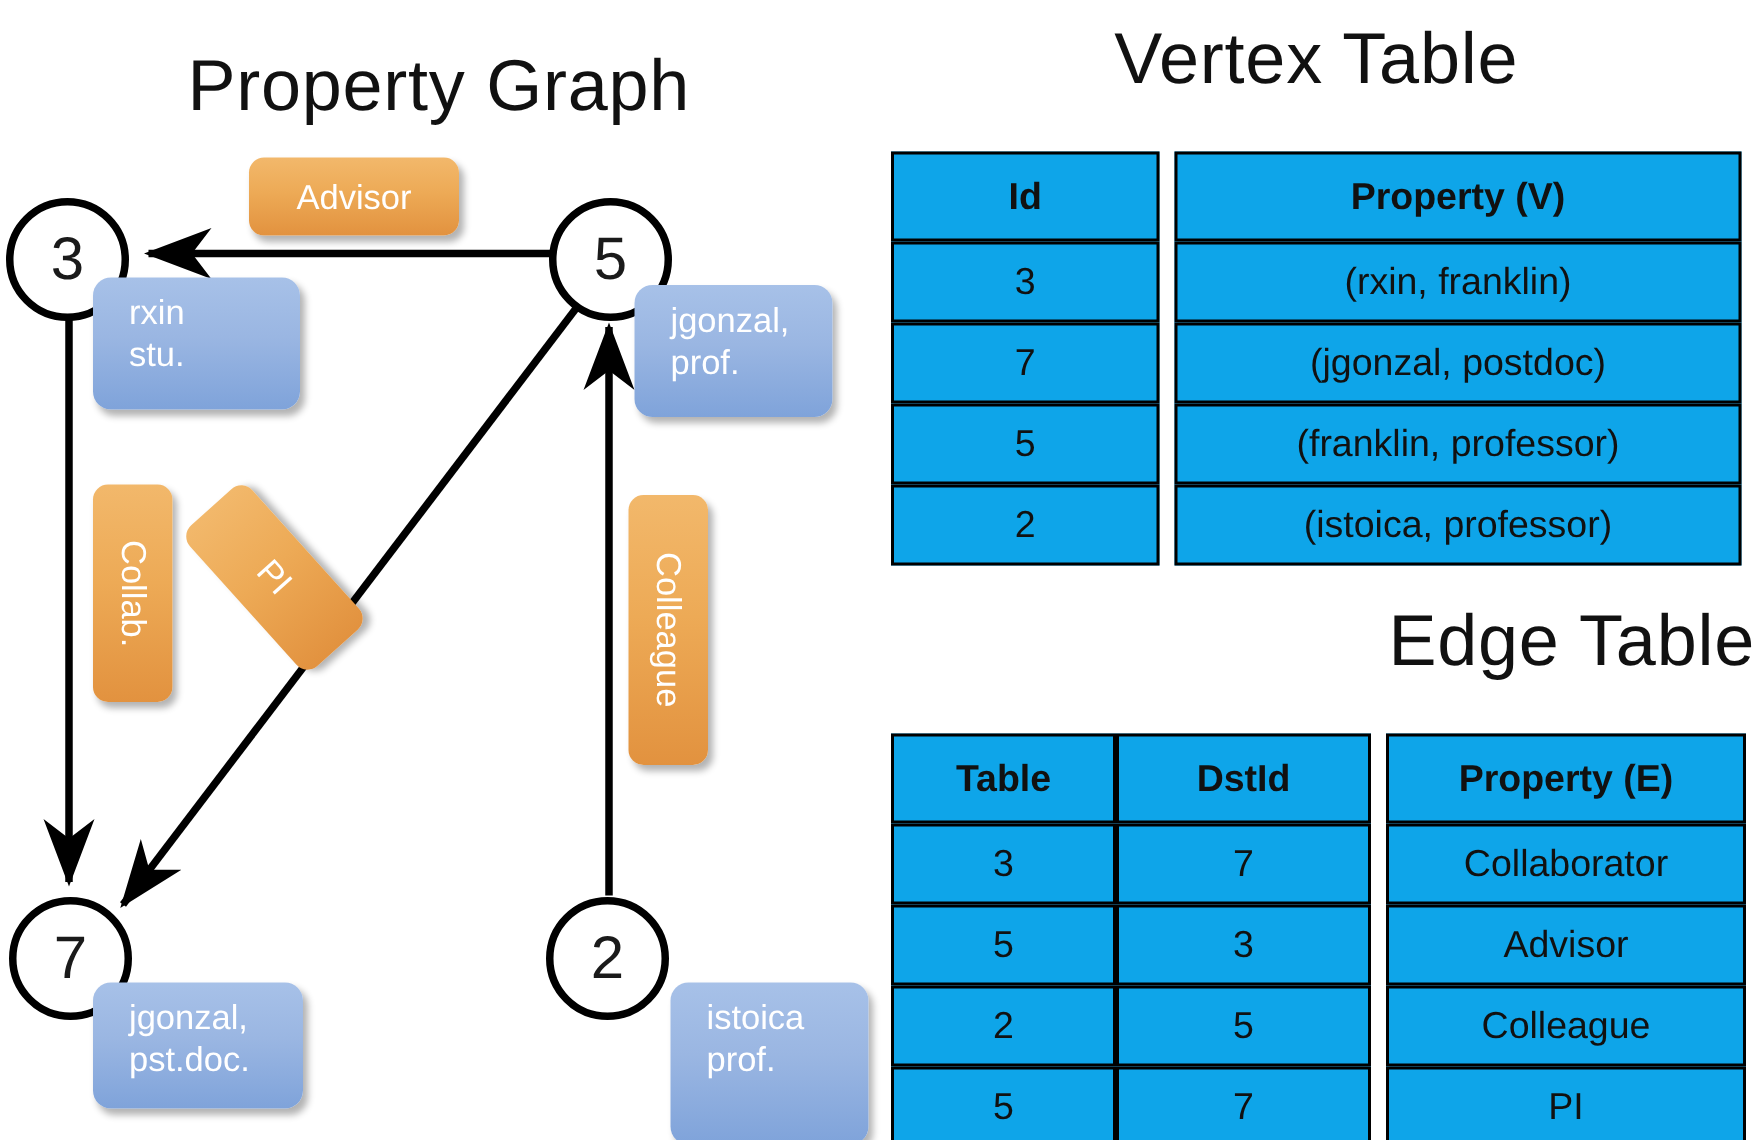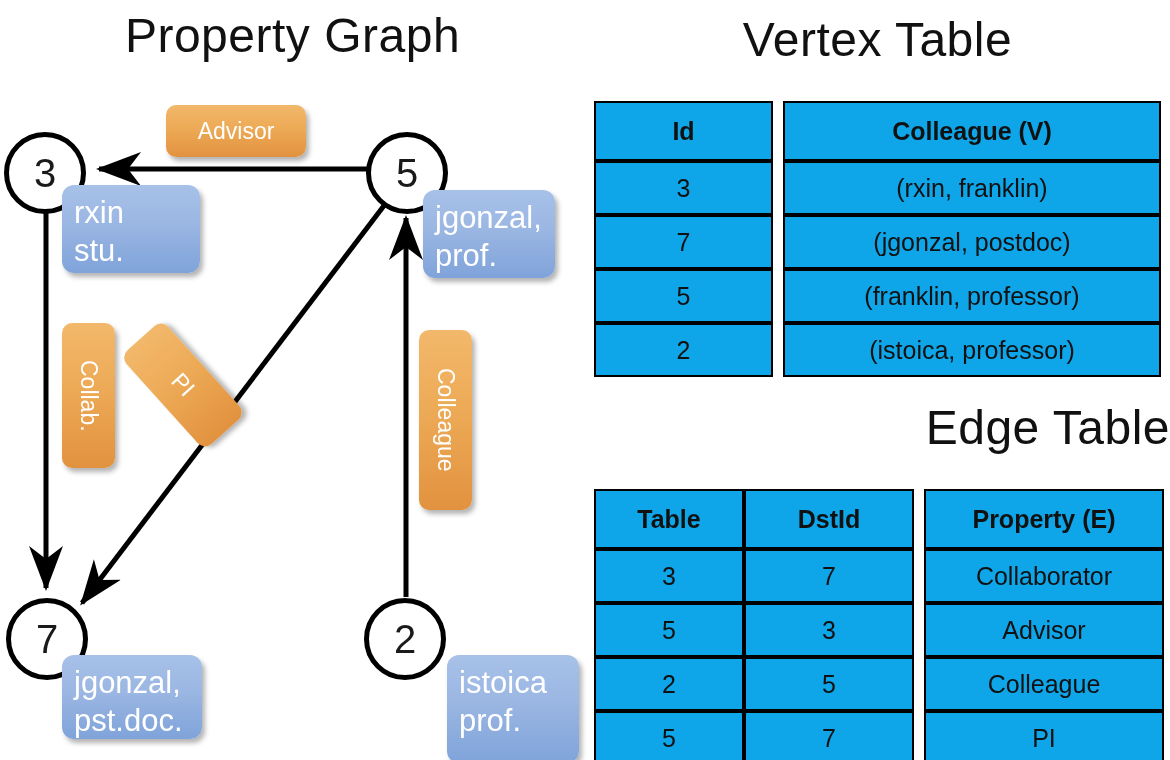--- a/index.html
+++ b/index.html
@@ -18,21 +18,21 @@
   
   .title {
     position: absolute;
     font-size: 48px;
     font-weight: 400;
     letter-spacing: 0.5px;
     color: #111;
     text-align: center;
     white-space: nowrap;
   }
-  #graph-title { left: 0; top: 8px; width: 585px; }
+  #graph-title { left: 0; top: 30px; width: 585px; }
   #vertex-title { left: 585px; top: 12px; width: 585px; }
   #edge-title  { left: 585px; top: 400px; width: 585px; text-align: right; }
 
   
   #graph-panel { left: 0; top: 0; width: 585px; height: 760px; }
   #graph-svg { position: absolute; left: 0; top: 0; width: 585px; height: 760px; }
 
   .node-circle {
     position: absolute;
     border: 5px solid #000;
@@ -46,23 +46,23 @@
     color: #1a1a1a;
     z-index: 5;
   }
 
   .vbox {
     position: absolute;
     border-radius: 12px;
     background: linear-gradient(180deg, #a7c1e8 0%, #9ab6e2 45%, #7fa3da 100%);
     box-shadow: 3px 4px 5px rgba(0,0,0,0.30);
     color: #ffffff;
-    font-size: 31px;
+    font-size: 23px;
     line-height: 1.22;
-    padding: 9px 12px;
+    padding: 9px 24px;
     box-sizing: border-box;
     z-index: 7;
   }
 
   .ebox {
     position: absolute;
     border-radius: 10px;
     background: linear-gradient(180deg, #f2b86b 0%, #edaa56 45%, #e2923f 100%);
     box-shadow: 3px 4px 5px rgba(0,0,0,0.30);
     color: #ffffff;
@@ -163,21 +163,21 @@
 <table class="gt" id="vertex-table">
   <colgroup>
     <col style="width:179px;">
     <col class="gapcol" style="width:10px;">
     <col style="width:378px;">
   </colgroup>
   <thead>
     <tr>
       <th>Id</th>
       <td class="gapcol"></td>
-      <th class="blue">Colleague (V)</th>
+      <th class="blue">Property (V)</th>
     </tr>
   </thead>
   <tbody>
     <tr>
       <td>3</td>
       <td class="gapcol"></td>
       <td class="blue">(rxin, franklin)</td>
     </tr>
     <tr>
       <td>7</td>

